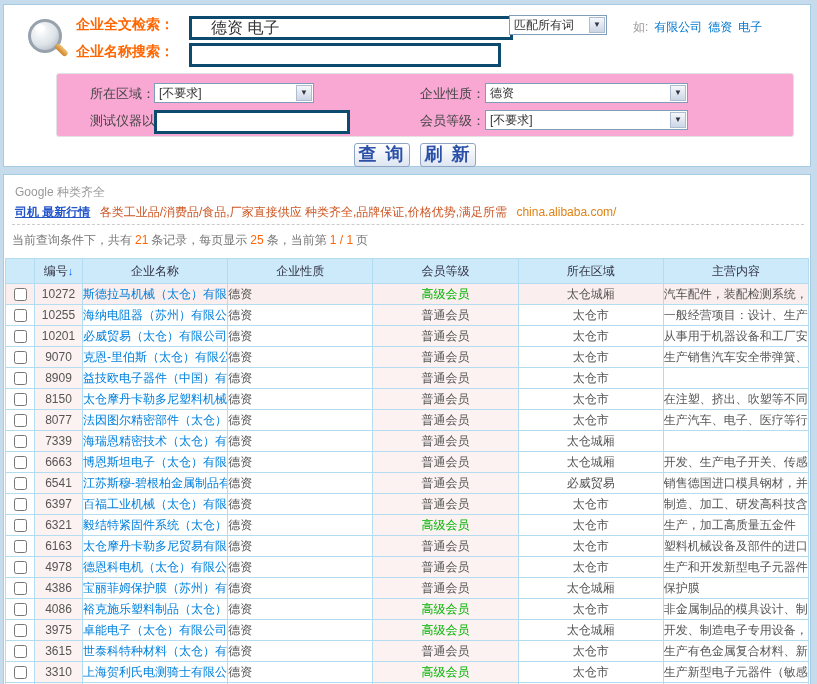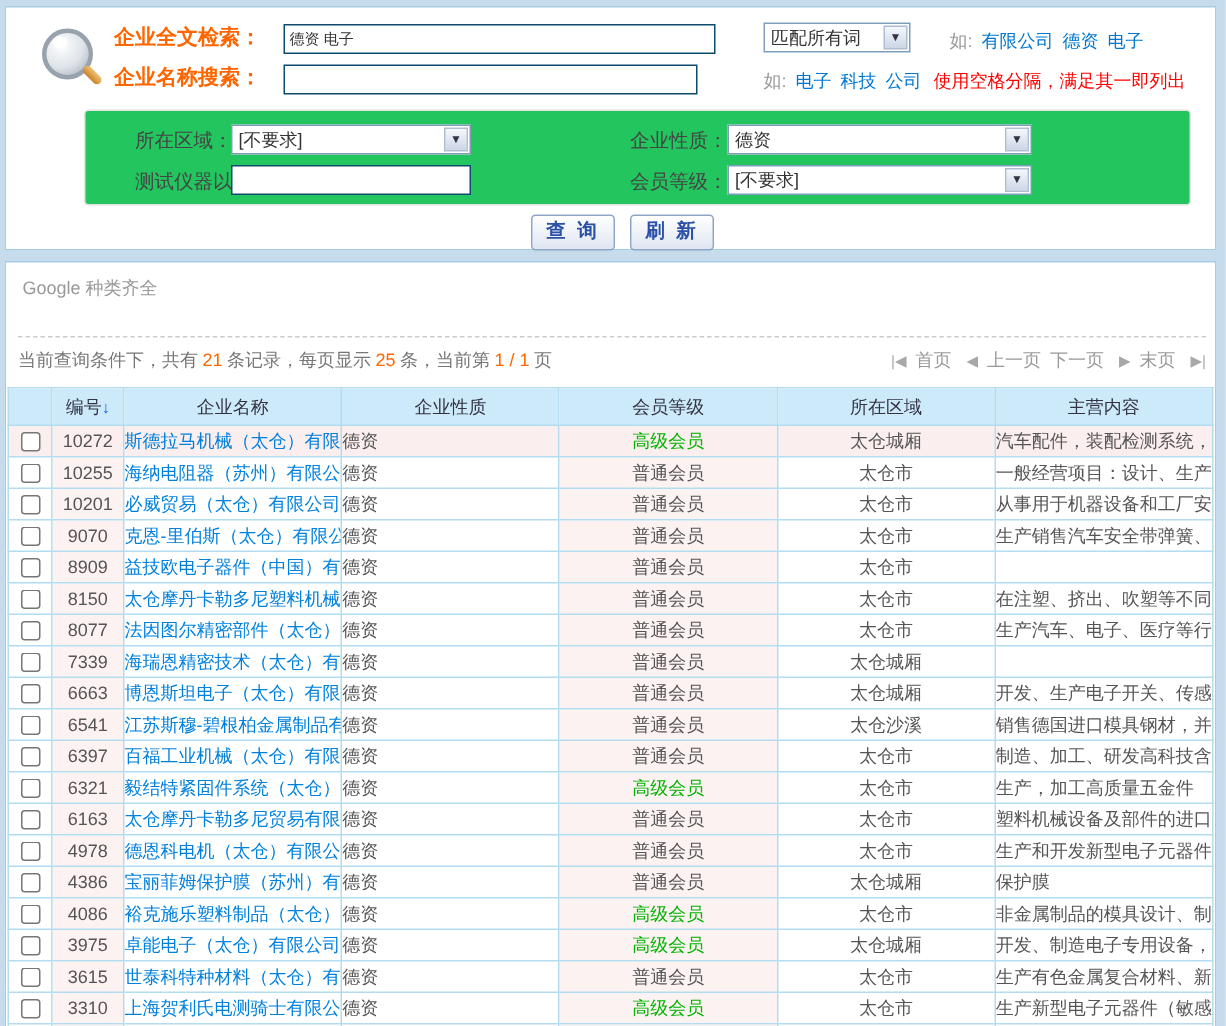--- a/index.html
+++ b/index.html
@@ -12,36 +12,36 @@
   .mag{position:absolute;left:22px;top:12px;width:44px;height:44px;}
   .mag .lens{position:absolute;left:2px;top:2px;width:28px;height:28px;border-radius:50%;
     background:radial-gradient(circle at 35% 30%,#ffffff,#dde3e8 55%,#9fa9b2);
     border:3px solid #97a2ac;}
   .mag .glint{position:absolute;left:9px;top:7px;width:10px;height:8px;border-radius:50%;
     background:rgba(255,255,255,.9);}
   .mag .handle{position:absolute;left:28px;top:30px;width:15px;height:6px;border-radius:3px;
     background:linear-gradient(#f2c277,#c9832a);transform:rotate(45deg);}
 
   .srow-label{position:absolute;left:72px;font-size:14px;font-weight:bold;color:#ff6600;}
-  .txt{position:absolute;height:16px;border:1px solid #0c4a6e;font-size:10px;color:#333;padding:1px 3px;}
+  .txt{position:absolute;height:16px;border:3px solid #0c4a6e;font-size:16px;color:#333;padding:1px 19px;}
   .sel{position:absolute;height:20px;border:1px solid #7f9db9;background:#fff;font-size:12px;
     line-height:18px;padding-left:4px;color:#333;box-sizing:border-box;}
   .sel .arr{position:absolute;right:1px;top:1px;bottom:1px;width:16px;
     background:linear-gradient(#f5f8fc,#ccd6e5);border:1px solid #aebdd2;box-sizing:border-box;
     font-size:8px;color:#334;display:flex;align-items:center;justify-content:center;}
   .hint{position:absolute;font-size:12px;color:#999;}
   .hint a{color:#0077d0;text-decoration:none;margin-left:6px;cursor:pointer;}
   .hint .red{color:#ff0000;margin-left:8px;}
 
-  .graybox{position:absolute;left:52px;top:68px;width:736px;height:62px;background:#22c55e;
+  .graybox{position:absolute;left:52px;top:68px;width:736px;height:62px;background:#f9a8d4;
     border:1px solid #e2e2e2;border-radius:3px;}
   .glabel{position:absolute;font-size:13px;color:#444;}
 
   .btn{position:absolute;top:138px;width:54px;height:22px;border:1px solid #8da6c6;border-radius:3px;
-    background:linear-gradient(#ffffff,#dfe6f1);color:#2b50a8;font-weight:bold;font-size:13px;
+    background:linear-gradient(#ffffff,#dfe6f1);color:#2b50a8;font-weight:bold;font-size:18px;
     text-align:center;line-height:20px;cursor:pointer;letter-spacing:2px;}
 
   .adprov{position:absolute;left:11px;top:9px;font-size:12px;color:#999;}
   .adline{position:absolute;left:11px;top:29px;font-size:12px;white-space:nowrap;}
   .adline .adtitle{color:#2255cc;font-weight:bold;text-decoration:underline;cursor:pointer;}
   .adline .addesc{color:#cc5522;margin-left:6px;}
   .adline .adurl{color:#e08214;margin-left:6px;cursor:pointer;}
   .dotline{position:absolute;left:8px;top:49px;width:792px;border-top:1px dashed #cccccc;}
 
   .inforow{position:absolute;left:8px;top:57px;width:794px;height:20px;font-size:12px;color:#777;}
@@ -85,23 +85,20 @@
   <div class="sel" style="left:505px;top:10px;width:98px;">
     <span>匹配所有词</span>
     <span class="arr">▼</span>
   </div>
   <div class="hint" style="left:597px;top:14px;margin-left:32px;">
     <span>如:</span><a>有限公司</a><a>德资</a><a>电子</a>
   </div>
 
   <div class="srow-label" style="top:38px;text-align:right;">企业名称搜索：</div>
   <input class="txt" style="left: 185px; top: 38px; width: 268px;" type="text" value="">
-  <div class="hint" style="left:505px;top:41px;">
-    <span>如:</span><a>电子</a><a>科技</a><a>公司</a><span class="red">使用空格分隔，满足其一即列出</span>
-  </div>
 
   <div class="graybox">
     <div class="glabel" style="left:33px;top:11px;">所在区域：</div>
     <div class="sel" style="left:97px;top:9px;width:160px;">
       <span>[不要求]</span>
       <span class="arr">▼</span>
     </div>
     <div class="glabel" style="left:363px;top:11px;">企业性质：</div>
     <div class="sel" style="left:428px;top:9px;width:203px;">
       <span>德资</span>
@@ -115,27 +112,29 @@
       <span class="arr">▼</span>
     </div>
   </div>
 
   <div class="btn" style="left:350px;">查 询</div>
   <div class="btn" style="left:416px;">刷 新</div>
 </div>
 
 <div class="panel" id="results-panel">
   <div class="adprov">Google 种类齐全</div>
+  <div class="adline">
+    <span class="adtitle">司机 最新行情</span>
+    <span class="addesc">各类工业品/消费品/食品,厂家直接供应 种类齐全,品牌保证,价格优势,满足所需</span>
+    <span class="adurl">china.alibaba.com/</span>
+  </div>
   <div class="dotline"></div>
 
   <div class="inforow">
     <span>当前查询条件下，共有</span><span class="num">21</span><span>条记录，每页显示</span><span class="num">25</span><span>条，当前第</span><span class="num">1 / 1</span><span>页</span>
-    <span class="pager">
-      <span class="tri">|◀</span><span>首页</span><span class="tri">◀</span><span>上一页</span><span>下一页</span><span class="tri">▶</span><span>末页</span><span class="tri">▶|</span>
-    </span>
   </div>
 
   <table class="results">
     <thead>
       <tr>
         <th class="c-cb"></th>
         <th class="c-id" style="background:#cdeafb;color:#334;"><span>编号</span><span class="sort-arrow">↓</span></th>
         <th>企业名称</th>
         <th>企业性质</th>
         <th>会员等级</th>
@@ -224,21 +223,21 @@
           <td class="c-lvl">普通会员</td>
           <td class="c-reg">太仓城厢</td>
           <td class="c-con">开发、生产电子开关、传感器、工业机…</td>
         </tr>
         <tr>
           <td class="c-cb"><input type="checkbox" style=""></td>
           <td class="c-id">6541</td>
           <td class="c-name"><a>江苏斯穆-碧根柏金属制品有限公司</a></td>
           <td class="c-nat">德资</td>
           <td class="c-lvl">普通会员</td>
-          <td class="c-reg">太仓沙溪</td>
+          <td class="c-reg">必威贸易</td>
           <td class="c-con">销售德国进口模具钢材，并提供真空及…</td>
         </tr>
         <tr>
           <td class="c-cb"><input type="checkbox" style=""></td>
           <td class="c-id">6397</td>
           <td class="c-name"><a>百福工业机械（太仓）有限公司</a></td>
           <td class="c-nat">德资</td>
           <td class="c-lvl">普通会员</td>
           <td class="c-reg">太仓市</td>
           <td class="c-con">制造、加工、研发高科技含量工业缝纫…</td>

